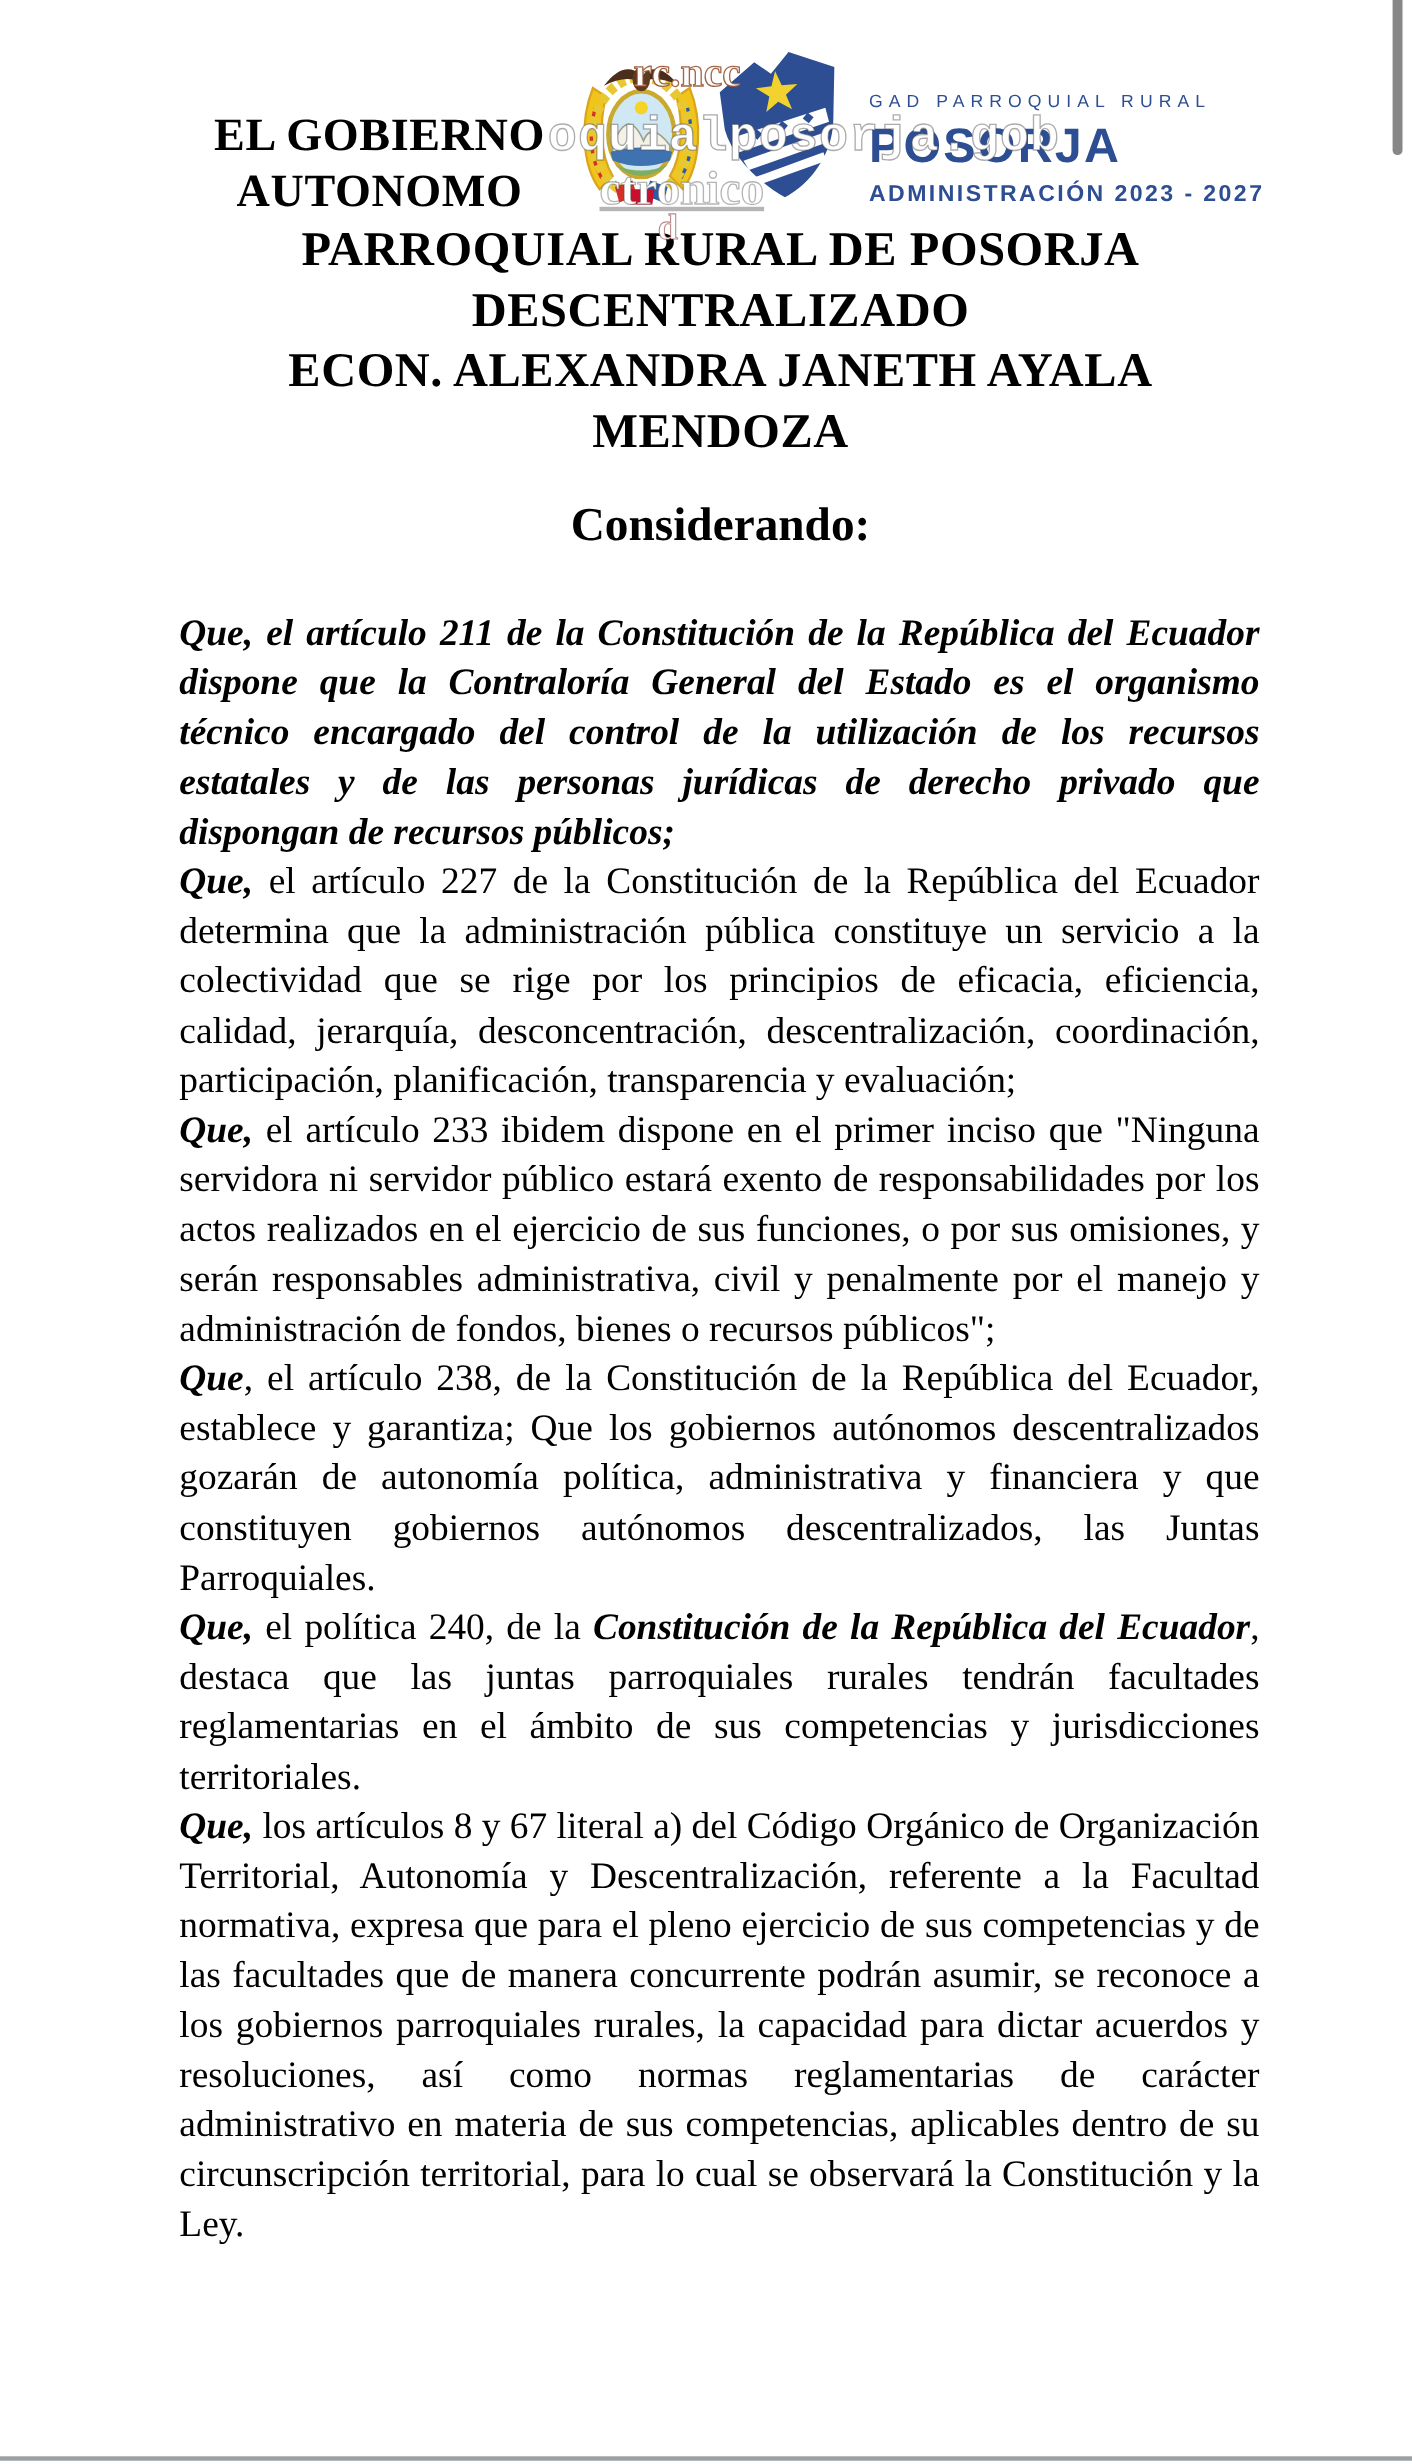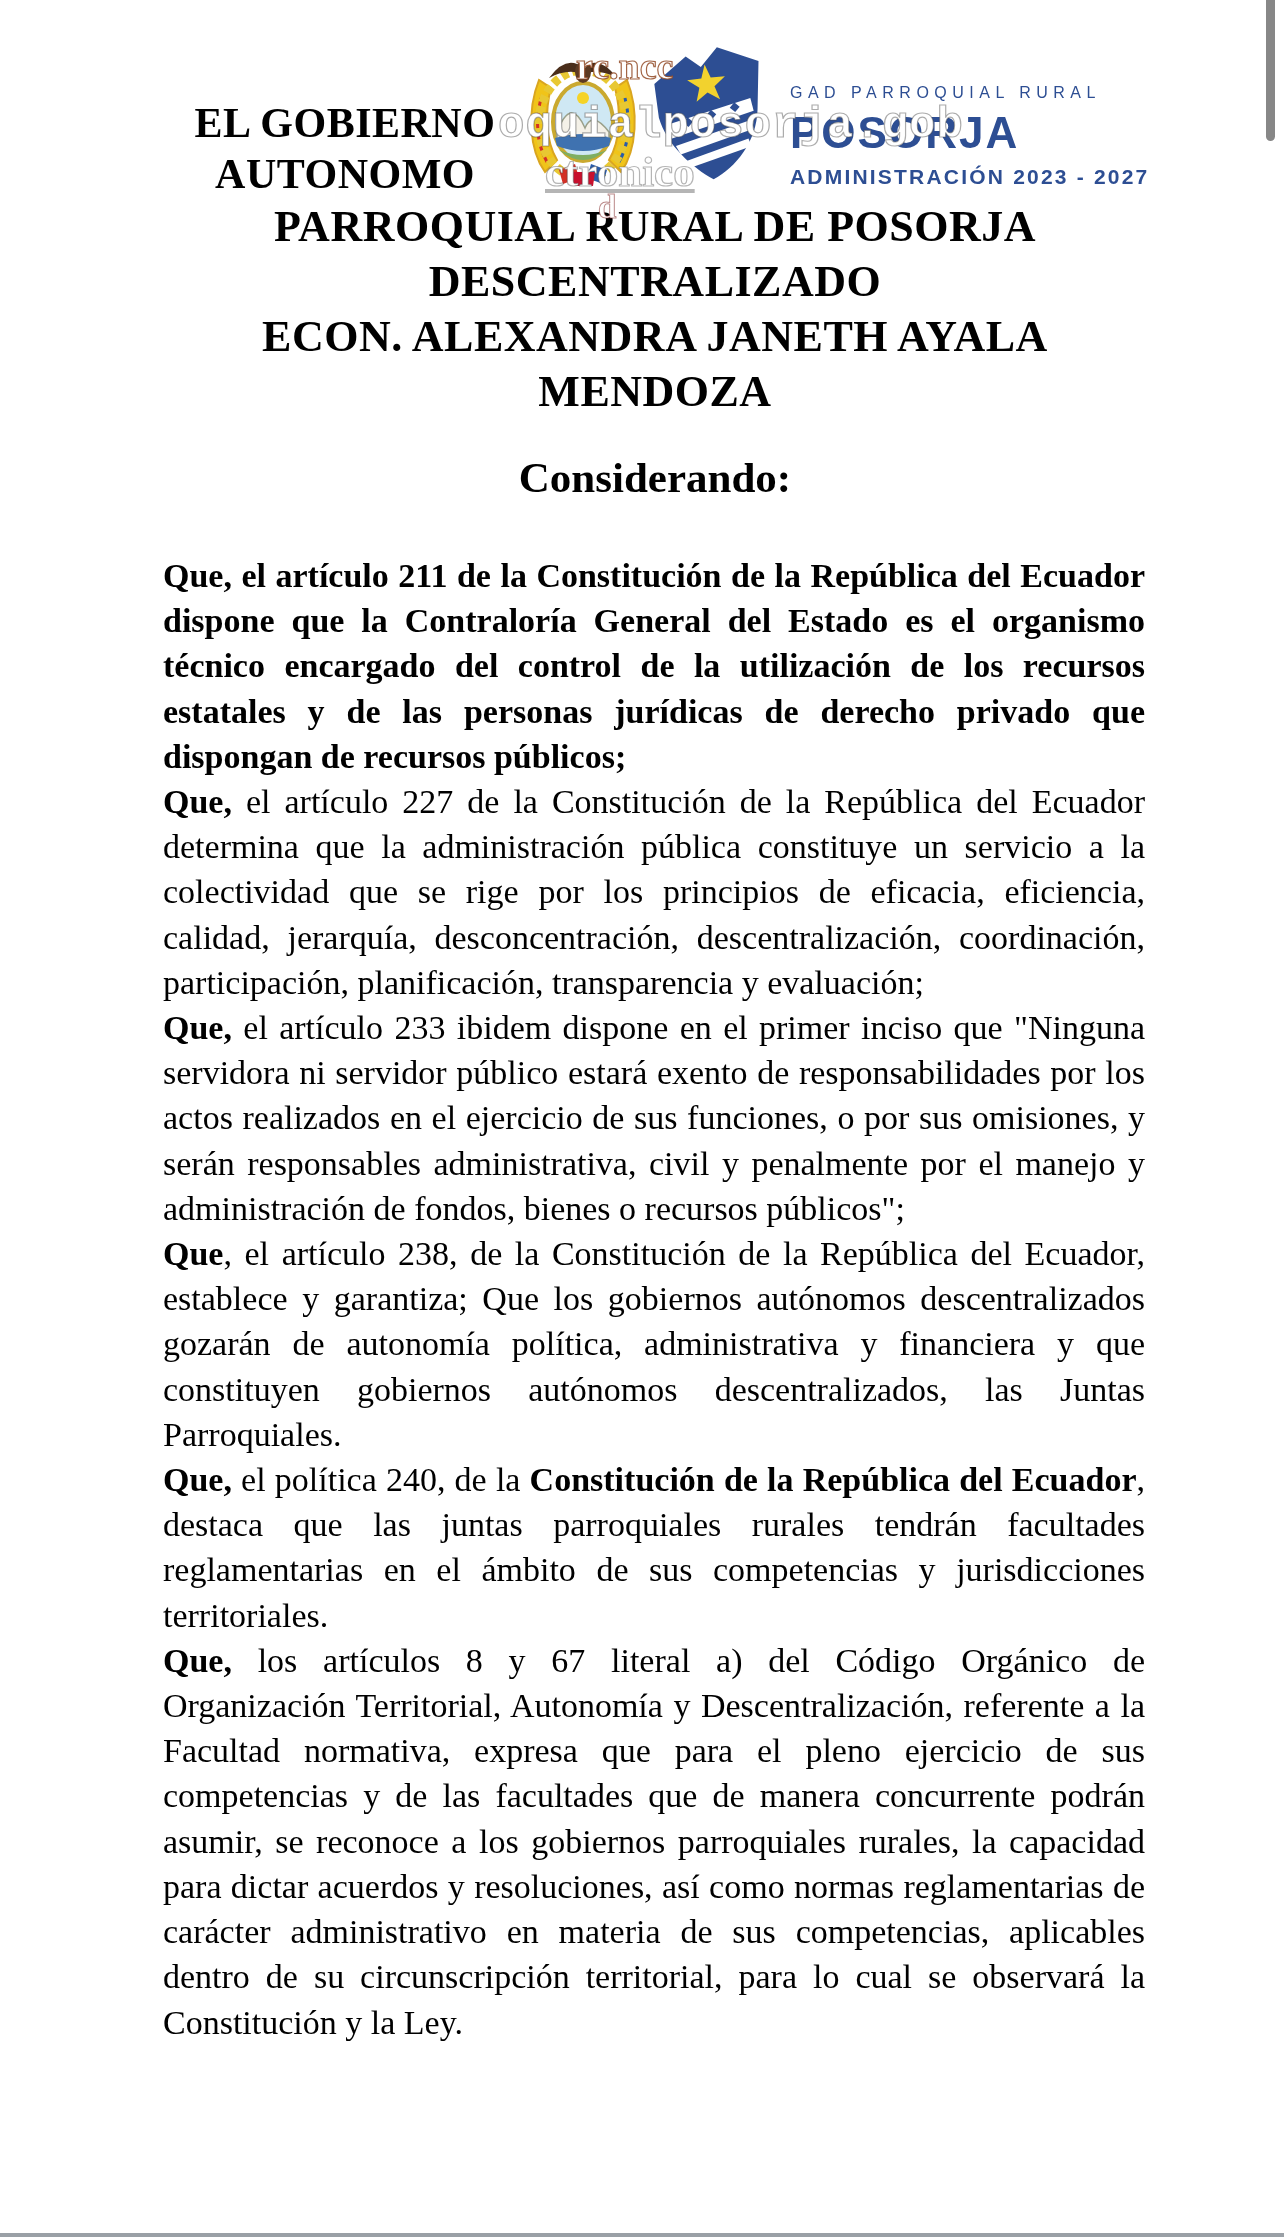--- a/index.html
+++ b/index.html
@@ -35,21 +35,21 @@
   
   .center-title{left:160px;top:199px;width:990px;text-align:center;
     font-weight:bold;font-size:44px;line-height:55px;letter-spacing:.5px;}
   .considerando{left:160px;top:450px;width:990px;text-align:center;
     font-weight:bold;font-size:43px;line-height:55px;}
 
   
   main{position:absolute;left:163px;top:553px;width:982px;
     font-size:34px;line-height:45.2px;text-align:justify;}
   main p{margin:0;}
-  .b{font-weight:bold;}
+  .b{font-weight:bold;font-style:italic;}
 
   
   .scrollbar{right:9px;top:0;width:9px;height:141px;background:var(--scrollbar-gray);
     border-radius:0 0 5px 5px;z-index:9;}
   .bottom-divider{left:0;top:2233px;width:1284px;height:4px;background:var(--divider-gray);}
 </style>
 </head>
 <body>
 
 <div class="abs left-title">

